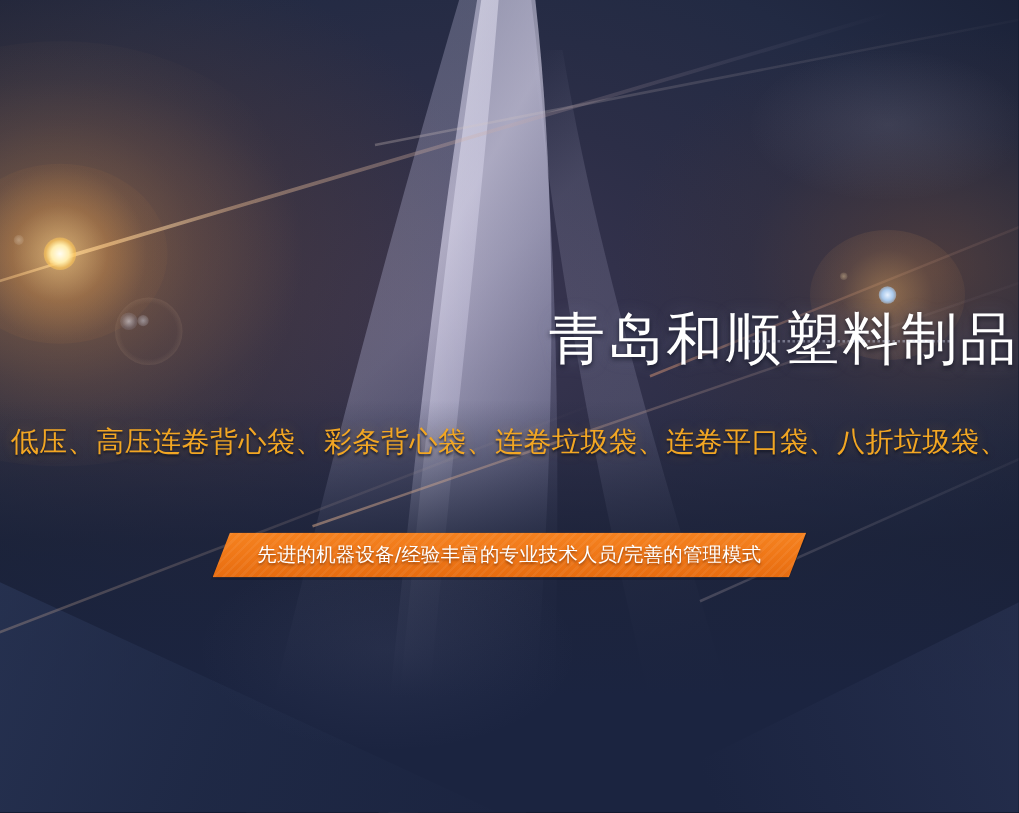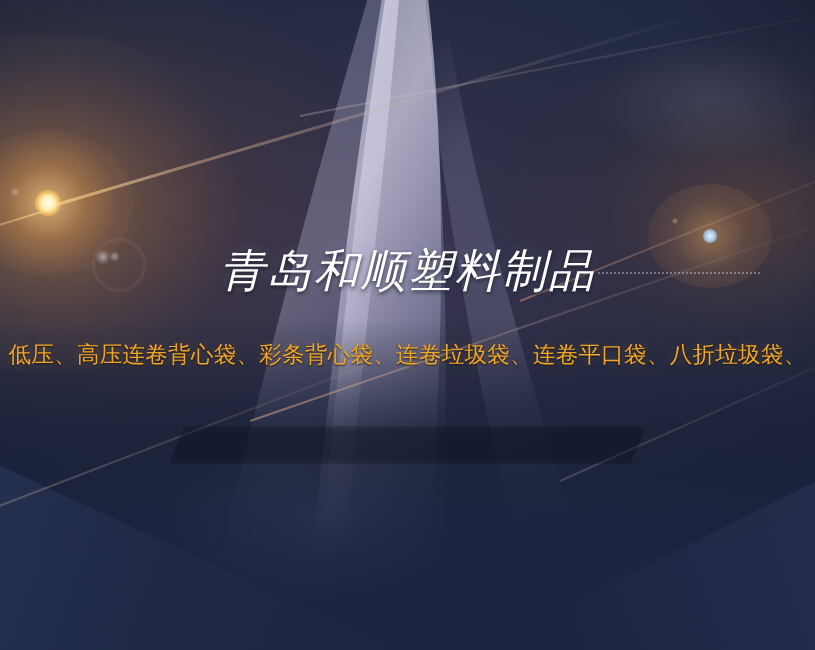--- a/index.html
+++ b/index.html
@@ -198,22 +198,21 @@
     position: absolute;
     inset: 0;
   }
 
   .title-row {
     position: absolute;
     left: 0; right: 0;
     top: 248px;
     display: flex;
     align-items: center;
-    justify-content: center;
-    font-style: italic;
+    justify-content: flex-end;
   }
   .main-title {
     font-size: 45px;
     line-height: 1;
     font-weight: normal;
     color: #ffffff;
     letter-spacing: 2px;
     white-space: nowrap;
     text-shadow:
       0 2px 4px rgba(10,12,25,0.75),
@@ -376,15 +375,20 @@
     <div class="title-row">
       <div class="main-title">青岛和顺塑料制品</div>
     </div>
     <div class="title-dots"></div>
 
     <div class="sub-lines">
       <div class="sub-line">低压、高压连卷背心袋、彩条背心袋、连卷垃圾袋、连卷平口袋、八折垃圾袋、</div>
     </div>
 
     <div class="ribbon-shadow"></div>
+    <div class="ribbon-wrap">
+      <div class="ribbon">
+        <span class="ribbon-text">先进的机器设备/经验丰富的专业技术人员/完善的管理模式</span>
+      </div>
+    </div>
 
   </div>
 </div>
 
 </body></html>

